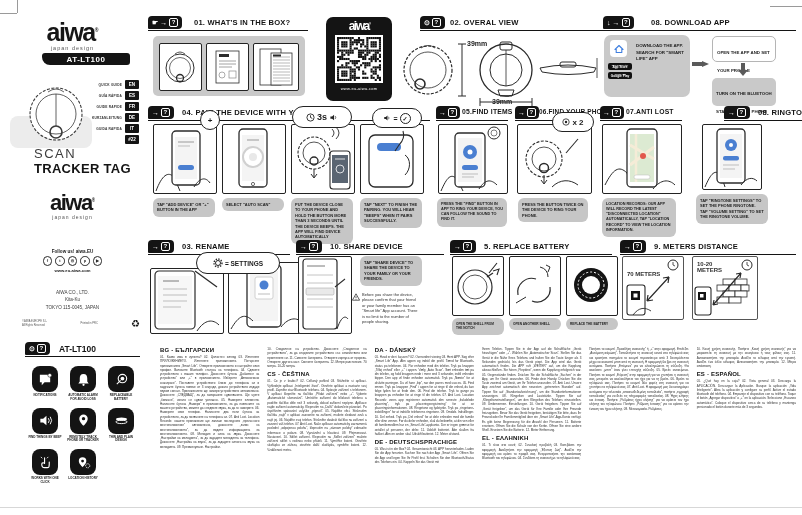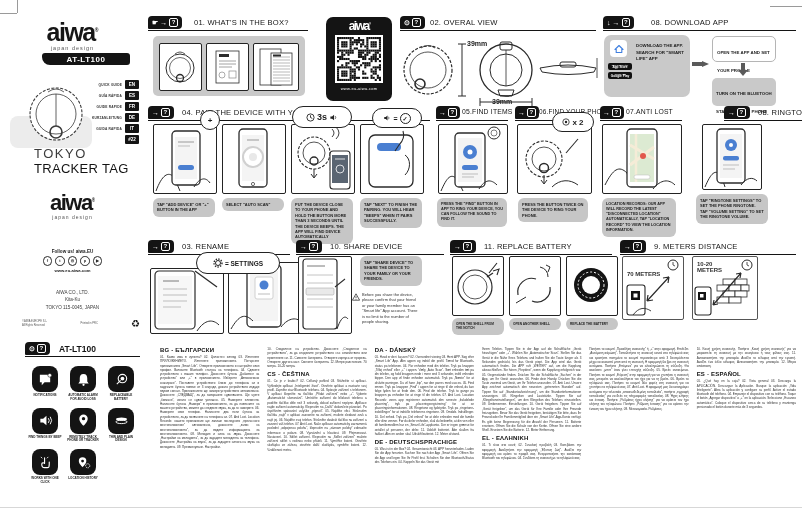--- a/index.html
+++ b/index.html
@@ -2,21 +2,21 @@
 <html><head>
 <meta charset="utf-8">
 <style>
   html,body{margin:0;padding:0;}
   body{width:802px;height:515px;position:relative;background:#fff;font-family:"Liberation Sans",sans-serif;color:#1c1c1c;overflow:hidden;}
   .abs{position:absolute;}
   
   .sec{position:absolute;border-bottom:1.6px solid #141414;height:14px;}
   .tab{position:absolute;left:0;top:0;height:13px;background:#141414;border-radius:4px 4px 4px 1px;color:#fff;display:flex;align-items:center;gap:2px;padding:0 4px;font-size:7px;font-weight:bold;}
   .tab .q{border:1px solid #fff;border-radius:2px;padding:0 1.5px;font-size:6px;line-height:7px;}
-  .sec .ttl{position:absolute;top:2px;font-size:7.6px;font-weight:normal;letter-spacing:.2px;color:#141414;white-space:nowrap;}
+  .sec .ttl{position:absolute;top:2px;font-size:7.6px;font-weight:bold;letter-spacing:.2px;color:#141414;white-space:nowrap;}
   
   .panel{position:absolute;background:#fff;border:1.3px solid #232323;border-radius:2px;}
   .cap{position:absolute;background:#c6c6c6;border-radius:6px;padding:4px 4px;font-size:4px;font-weight:bold;line-height:1.35;color:#1d1d1d;}
   .gpanel{position:absolute;background:#c9c9c9;border-radius:5px;}
   .bubble{position:absolute;background:#fff;border:1.4px solid #232323;border-radius:50%;display:flex;align-items:center;justify-content:center;gap:2px;font-weight:bold;z-index:5;}
   .arrow-r{position:absolute;height:0;border-top:3.5px solid transparent;border-bottom:3.5px solid transparent;border-left:7px solid #5a5a5a;}
   .arrow-bar{position:absolute;background:#5a5a5a;}
   
   .brand{font-weight:800;letter-spacing:-1.5px;color:#161616;}
   .langrow{display:flex;align-items:center;justify-content:flex-end;gap:3px;height:11px;}
@@ -84,22 +84,22 @@
         <span class="ll">GUIDA RAPIDA</span>
         <span class="lc">IT</span>
       </div>
     <div class="langrow">
         <span class="ll"></span>
         <span class="lc">#22</span>
       </div>
   </div>
 
   <div class="abs" style="left:34px;top:146px;">
-    <div style="font-size:13px;letter-spacing:1.5px;color:#3c3c3c;font-weight:300;">TOKYO</div>
-    <div style="font-size:13px;font-weight:normal;color:#141414;letter-spacing:.3px;">TRACKER TAG</div>
+    <div style="font-size:13px;letter-spacing:1.5px;color:#3c3c3c;font-weight:300;">SCAN</div>
+    <div style="font-size:13px;font-weight:bold;color:#141414;letter-spacing:.3px;">TRACKER TAG</div>
   </div>
 
   <div class="abs" style="left:0;top:190px;width:145px;text-align:center;">
     <span class="brand" style="font-size:22px;"><span>aiwa</span><sup style="font-size:4.5px;letter-spacing:0;">®</sup></span>
     <div style="font-size:5px;color:#555;margin-top:-2px;letter-spacing:1px;">japan design</div>
   </div>
 
   <div class="abs" style="left:0;top:249px;width:145px;text-align:center;">
     <div style="font-size:4.6px;font-weight:bold;color:#222;">Follow us! aiwa.EU</div>
     <div style="display:flex;justify-content:center;gap:3px;margin-top:2px;">
@@ -503,21 +503,21 @@
           <rect x="6" y="20" width="1" height="1"></rect>
           <rect x="8" y="20" width="1" height="1"></rect>
           <rect x="18" y="20" width="1" height="1"></rect>
           <rect x="20" y="20" width="1" height="1"></rect>
         </g>
       </svg>
   </div>
   <div style="color:#fff;font-size:4px;margin-top:3px;letter-spacing:.3px;">www.eu-aiwa.com</div>
 </div>
 
-<div class="sec" style="left:400px;top:16px;width:196px;">
+<div class="sec" style="left:420px;top:16px;width:196px;">
   <span class="tab">
       <span>⊙</span>
       <span class="q">?</span>
     </span>
   <span class="ttl" style="left:30px;">02. OVERAL VIEW</span>
 </div>
 <div class="abs" style="left:400px;top:32px;">
   <svg width="200" height="76" viewBox="0 0 200 76">
 
     <circle cx="28" cy="38" r="24" fill="none" stroke="#2b2b2b" stroke-width="1.2" stroke-dasharray="3 1.5"></circle>
@@ -828,21 +828,21 @@
       <circle cx="5" cy="7.8" r=".5" fill="#222"></circle>
     </svg>
   <span class="note">Before you share the device, please confirm that your friend or your family member has an "Smart life" App account. There is no limit to the number of people sharing.</span>
 </div>
 
 <div class="sec" style="left:450px;top:240px;width:162px;">
   <span class="tab">
       <span>→</span>
       <span class="q">?</span>
     </span>
-  <span class="ttl" style="left:34px;">11. REPLACE BATTERY</span>
+  <span class="ttl" style="left:34px;">5. REPLACE BATTERY</span>
 </div>
 <div class="panel" style="left:452px;top:256px;width:50px;height:58px;">
   <svg width="48" height="56" viewBox="0 0 48 56">
       <circle cx="22" cy="30" r="17" fill="none" stroke="#2b2b2b" stroke-width="1.2"></circle>
       <circle cx="22" cy="30" r="12" fill="none" stroke="#2b2b2b" stroke-width=".8"></circle>
       <path d="M36 16L44 6M40 14l6-2-2 6" fill="none" stroke="#2b2b2b" stroke-width="1.1"></path>
       <path d="M34 20l6-4" stroke="#2b2b2b" stroke-width="1.4"></path>
     </svg>
 </div>
 <div class="panel" style="left:509px;top:256px;width:50px;height:58px;">

